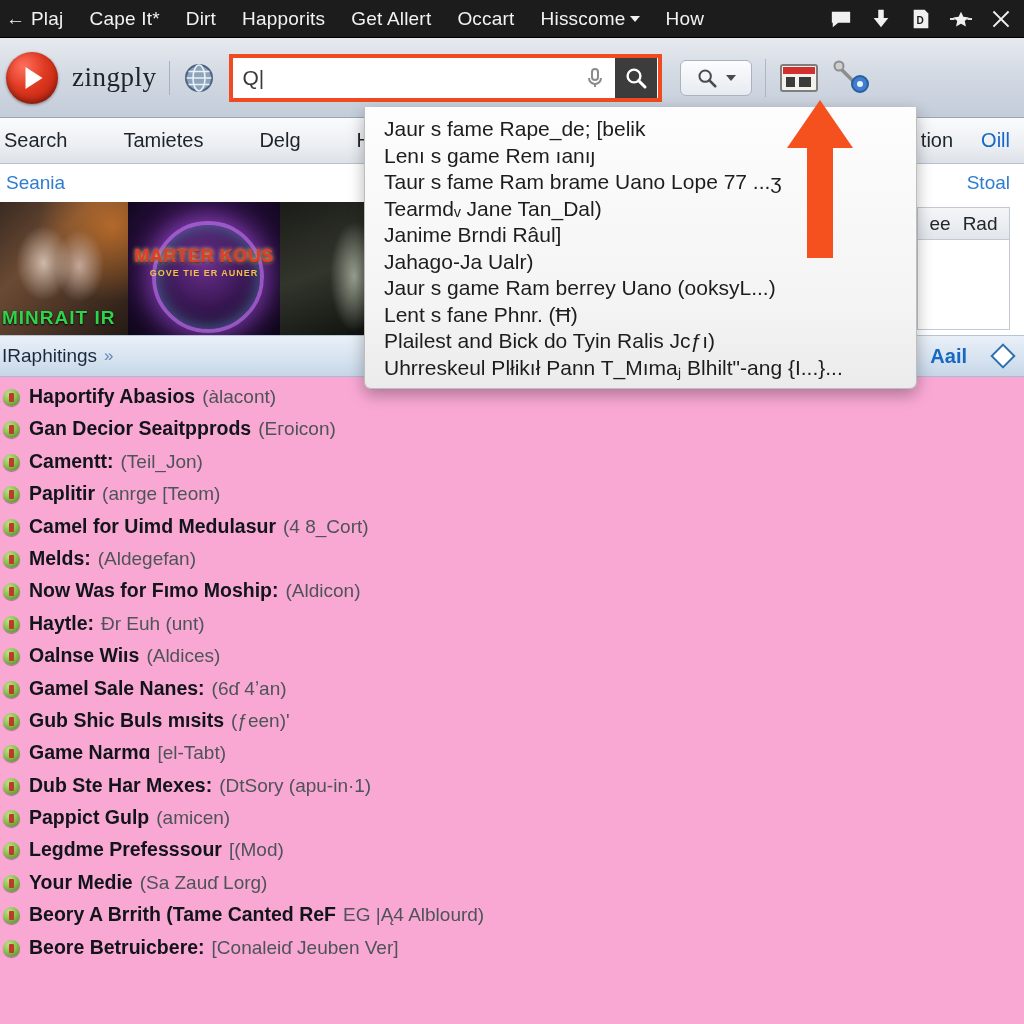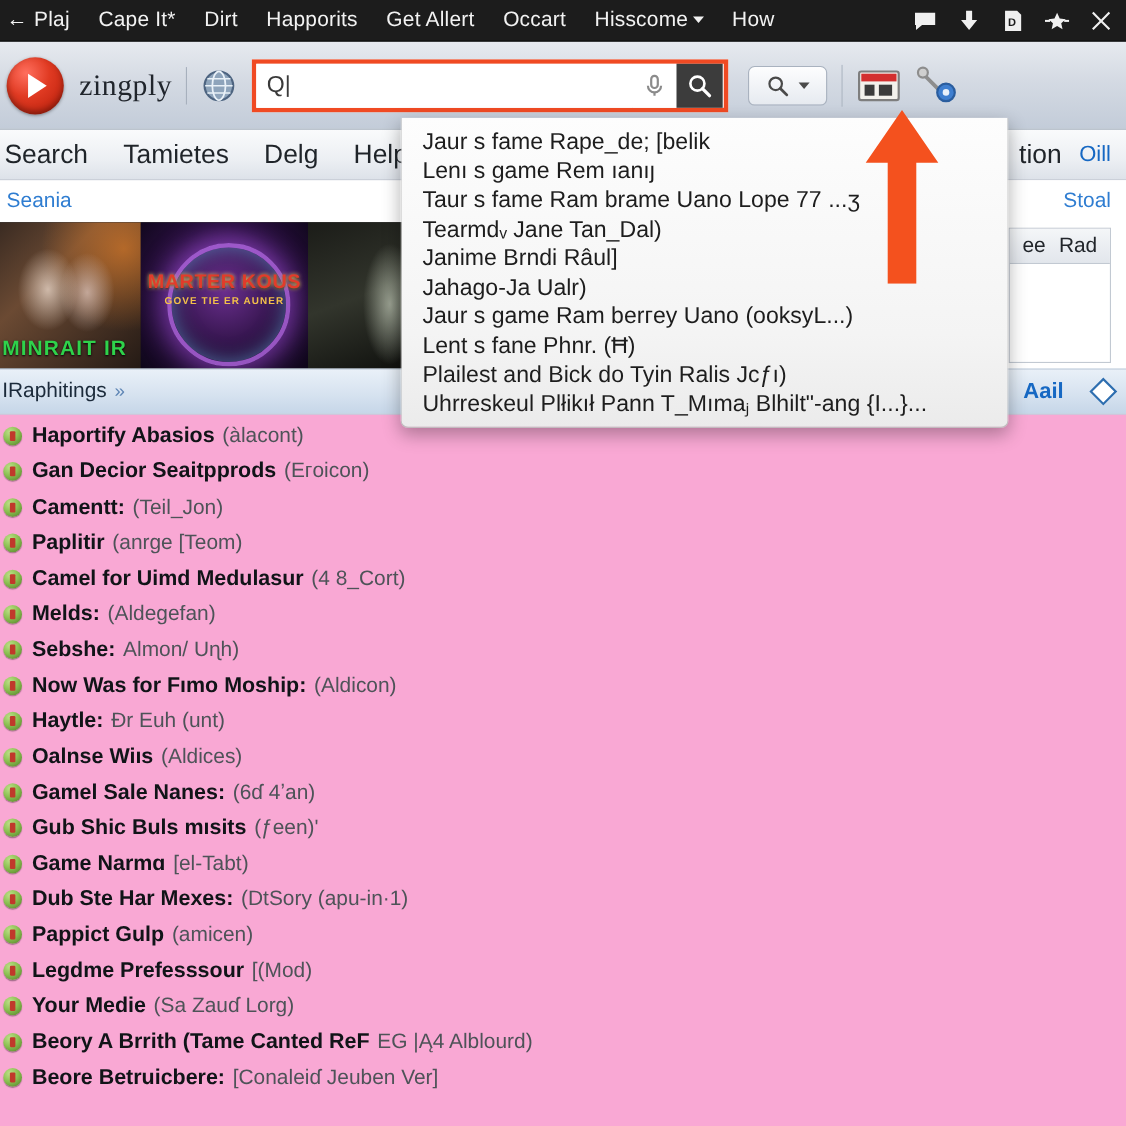--- a/index.html
+++ b/index.html
@@ -102,21 +102,21 @@
   .wrench-icon { width: 42px; height: 38px; flex: none; margin-left: 14px; }
 
   
   .navstrip {
     position: absolute; top: 118px; left: 0; width: 1024px; height: 46px;
     background: linear-gradient(to bottom,#fafbfc 0%,#eceff3 60%,#dde2e9 100%);
     border-bottom: 1px solid #b9c1cc;
     display: flex; align-items: center;
   }
   .navstrip .nav-item {
-    font-size: 24px; color: #1f2429; padding: 0 16px; white-space: nowrap;
+    font-size: 20px; color: #1f2429; padding: 0 28px; white-space: nowrap;
   }
   .navstrip .nav-item:first-child { padding-left: 4px; }
   .navstrip .nav-right {
     margin-left: auto; display: flex; align-items: center;
   }
   .nav-link-blue { font-size: 20px; color: #1668c3; padding: 0 14px 0 0; }
 
   
   .subbar {
     position: absolute; top: 164px; left: 0; width: 1024px; height: 38px;
@@ -425,25 +425,20 @@
         <span class="r-main">Camel for Uimd Medulasur</span>
         <span class="r-sub">(4 8_Cort)</span>
       </div>
     <div class="row">
         <i class="bullet"></i>
         <span class="r-main">Melds:</span>
         <span class="r-sub">(Aldegefan)</span>
       </div>
     <div class="row">
         <i class="bullet"></i>
-        <span class="r-main">Sebshe:</span>
-        <span class="r-sub">Almon/ Uɳh)</span>
-      </div>
-    <div class="row">
-        <i class="bullet"></i>
         <span class="r-main">Now Was for Fımo Moship:</span>
         <span class="r-sub">(Aldicon)</span>
       </div>
     <div class="row">
         <i class="bullet"></i>
         <span class="r-main">Haytle:</span>
         <span class="r-sub">Ðr Euh (unt)</span>
       </div>
     <div class="row">
         <i class="bullet"></i>

